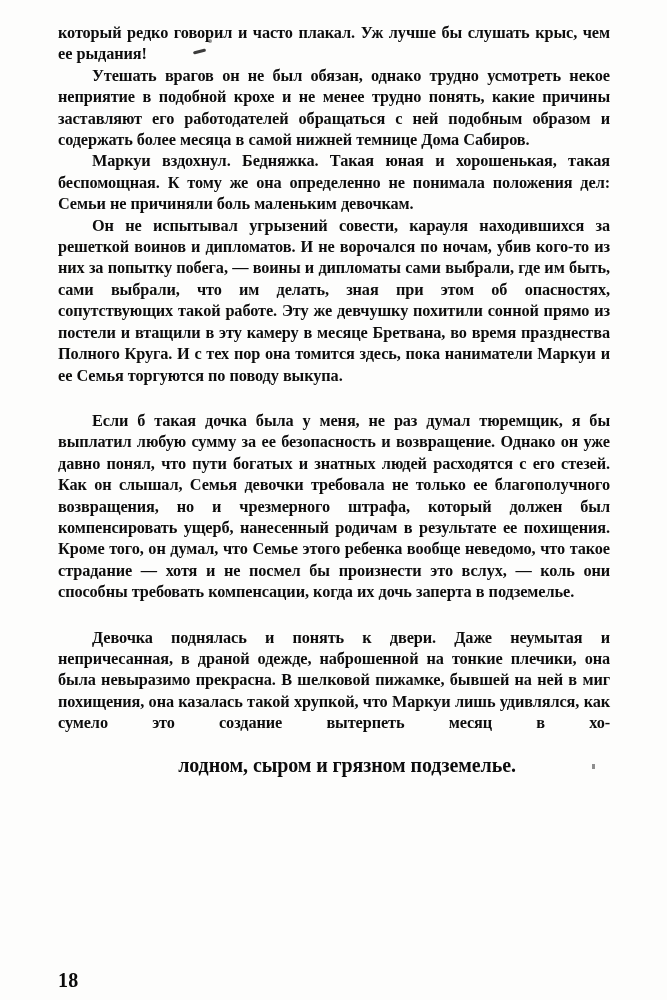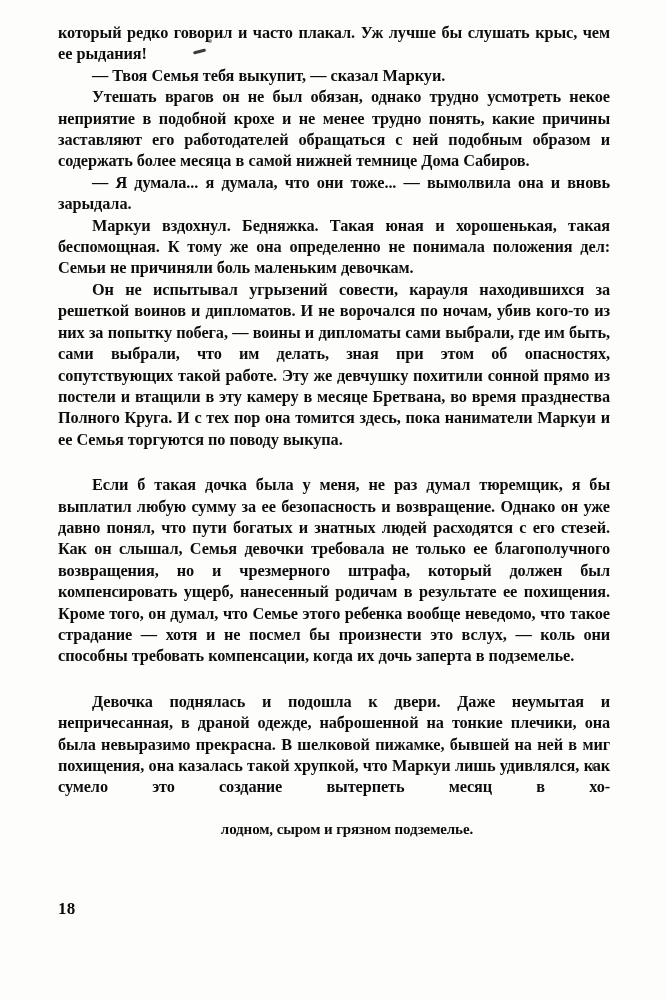--- a/index.html
+++ b/index.html
@@ -62,42 +62,42 @@
     content: "";
     display: inline-block;
     width: 100%;
   }
   p.para.nostretch:after { content: none; display: none; }
 
   .final-lines {
     margin: 0;
     padding: 0;
     color: #0d0d0d;
-    font-size: 15px;
+    font-size: 20px;
     line-height: 21.4px;
     font-weight: 700;
     letter-spacing: -0.1px;
   }
   .final-lines .centered-line {
     display: block;
     text-align: center;
     padding-left: 26px;
   }
   .final-lines .question-line {
     display: block;
     text-align: center;
     padding-left: 20px;
   }
 
   #page-number {
     position: absolute;
     left: 58px;
-    top: 899px;
+    top: 969px;
     font-family: "Liberation Serif", "DejaVu Serif", serif;
-    font-size: 17px;
+    font-size: 20px;
     font-weight: 700;
     color: #0b0b0b;
     letter-spacing: 0.3px;
   }
 
   
   #scan-artifact-dash {
     position: absolute;
     left: 193px;
     top: 50px;
@@ -132,34 +132,32 @@
 <body>
 
 <div id="page">
   <div id="page-texture"></div>
 
   <div id="text-column">
 
     <p class="para no-indent nostretch">который редко говорил и часто плакал. Уж лучше бы слушать крыс, чем ее рыдания!</p>
 
 
-    <p class="para nostretch">— Твоя Семья тебя выкупит, — сказал Маркуи.</p>
 
     <p class="para nostretch">Утешать врагов он не был обязан, однако трудно усмотреть некое неприятие в подобной крохе и не менее трудно понять, какие причины заставляют его работодателей обращаться с ней подобным образом и содержать более месяца в самой нижней темнице Дома Сабиров.</p>
 
 
-    <p class="para nostretch">— Я думала... я думала, что они тоже... — вымолвила она и вновь зарыдала.</p>
 
     <p class="para nostretch">Маркуи вздохнул. Бедняжка. Такая юная и хорошенькая, такая беспомощная. К тому же она определенно не понимала положения дел: Семьи не причиняли боль маленьким девочкам.</p>
 
     <p class="para nostretch">Он не испытывал угрызений совести, карауля находившихся за решеткой воинов и дипломатов. И не ворочался по ночам, убив кого-то из них за попытку побега, — воины и дипломаты сами выбрали, где им быть, сами выбрали, что им делать, зная при этом об опасностях, сопутствующих такой работе. Эту же девчушку похитили сонной прямо из постели и втащили в эту камеру в месяце Бретвана, во время празднества Полного Круга. И с тех пор она томится здесь, пока наниматели Маркуи и ее Семья торгуются по поводу выкупа.</p>
 
     <p class="para gap-before nostretch">Если б такая дочка была у меня, не раз думал тюремщик, я бы выплатил любую сумму за ее безопасность и возвращение. Однако он уже давно понял, что пути богатых и знатных людей расходятся с его стезей. Как он слышал, Семья девочки требовала не только ее благополучного возвращения, но и чрезмерного штрафа, который должен был компенсировать ущерб, нанесенный родичам в результате ее похищения. Кроме того, он думал, что Семье этого ребенка вообще неведомо, что такое страдание — хотя и не посмел бы произнести это вслух, — коль они способны требовать компенсации, когда их дочь заперта в подземелье.</p>
 
-    <p class="para gap-before">Девочка поднялась и подошла к двери. Даже неумытая и непричесанная, в драной одежде, наброшенной на тонкие плечики, она была невыразимо прекрасна. В шелковой пижамке, бывшей на ней в миг похищения, она казалась такой хрупкой, что Маркуи лишь удивлялся, как сумело это создание вытерпеть месяц в хо-</p>
+    <p class="para gap-before">Девочка поднялась и понять к двери. Даже неумытая и непричесанная, в драной одежде, наброшенной на тонкие плечики, она была невыразимо прекрасна. В шелковой пижамке, бывшей на ней в миг похищения, она казалась такой хрупкой, что Маркуи лишь удивлялся, как сумело это создание вытерпеть месяц в хо-</p>
 
     <div class="final-lines">
       <span class="centered-line">лодном, сыром и грязном подземелье.</span>
     </div>
   </div>
 
   <div id="page-number">18</div>
 
   <div id="scan-artifact-dash"></div>
   <div id="scan-artifact-speck"></div>

